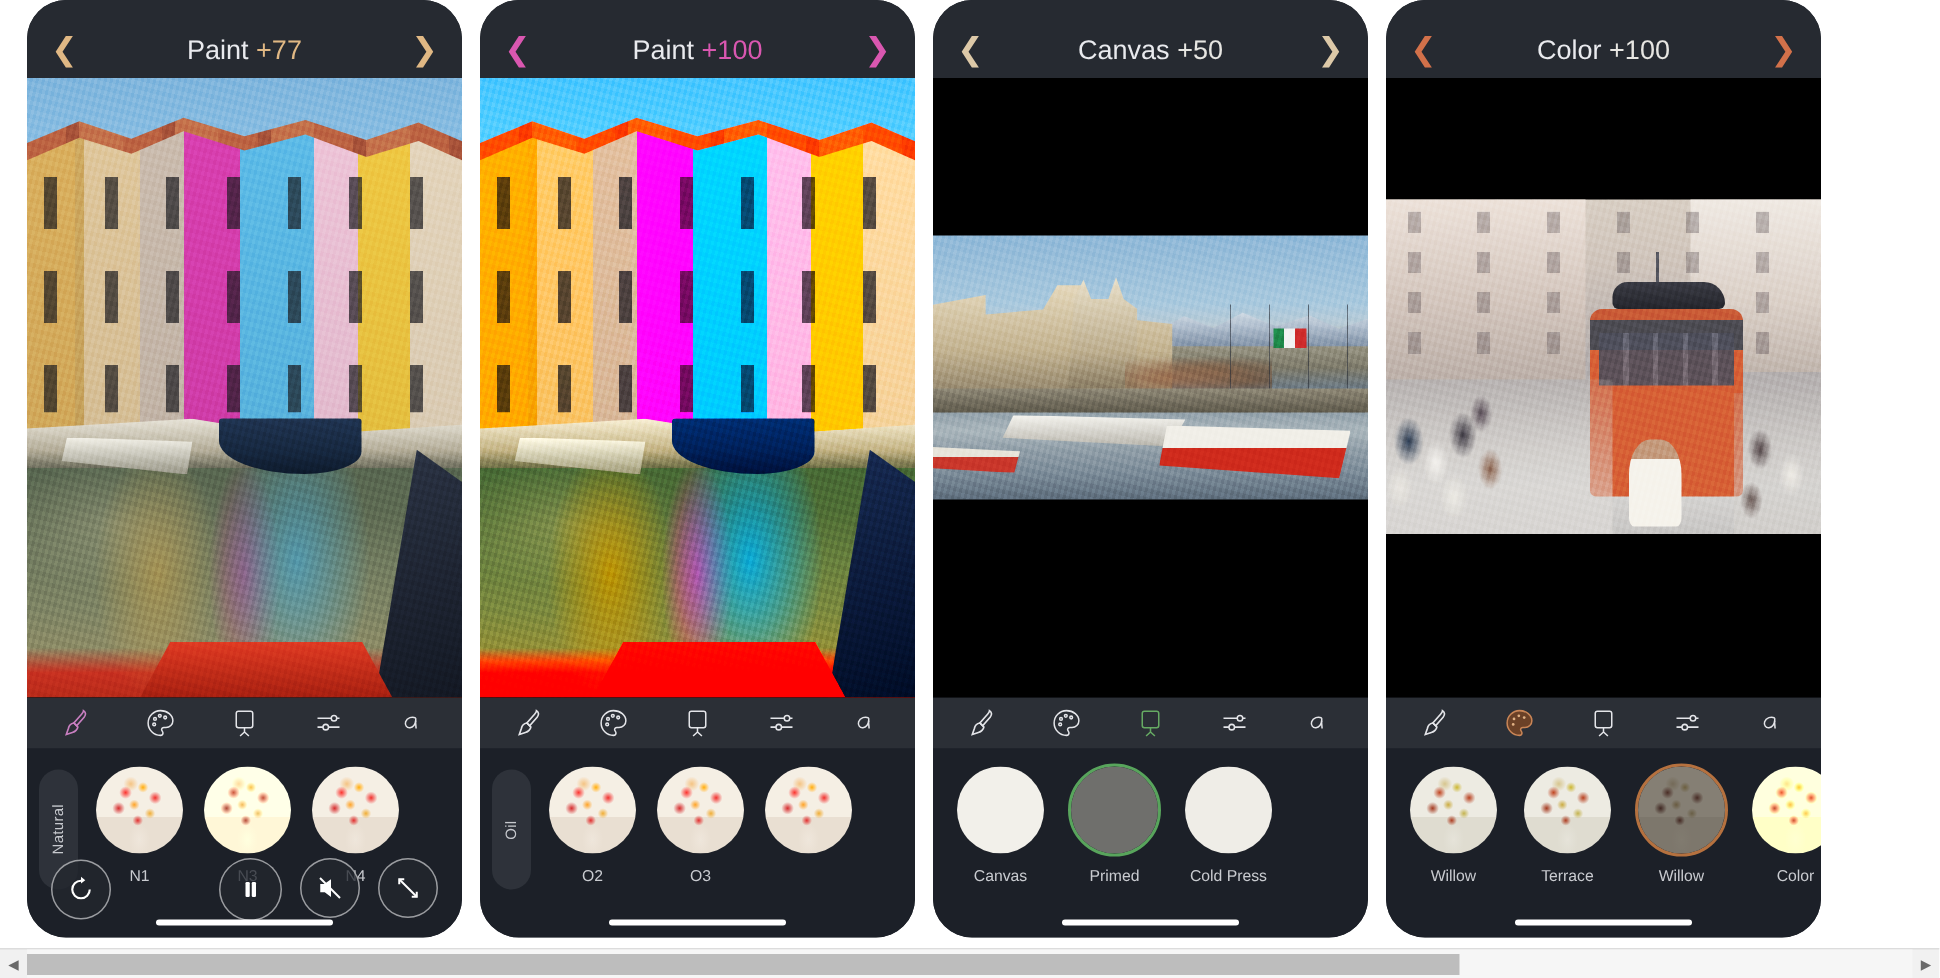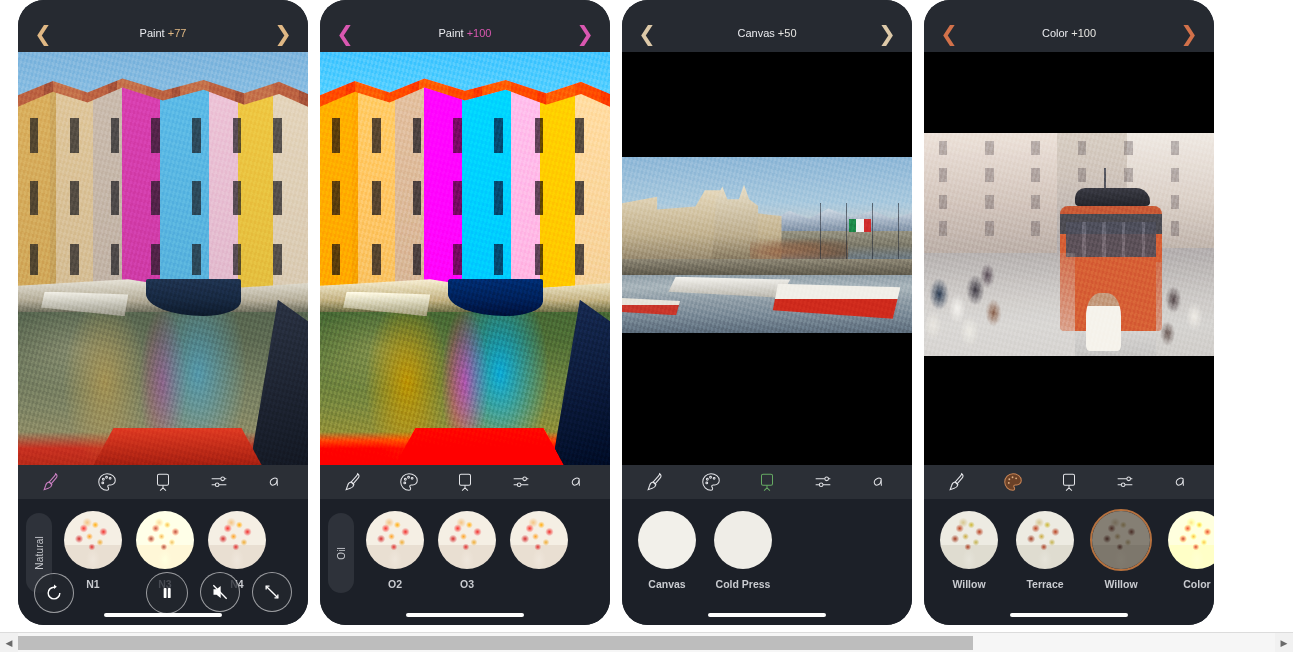--- a/index.html
+++ b/index.html
@@ -46,21 +46,21 @@
     font-size: 21px;
     line-height: 1;
     font-weight: 400;
     user-select: none;
     width: 22px; text-align: center;
     padding-top: 14px;
   }
   .nav-title {
     position: absolute; left: 0; right: 0;
     text-align: center;
-    font-size: 11px;
+    font-size: 18px;
     color: #e9eaee;
     padding-top: 14px;
     pointer-events: none;
   }
   .nav-title .amt { font-weight: 400; }
 
   
   .stage {
     flex: 1 1 auto;
     position: relative;
@@ -307,21 +307,20 @@
     writing-mode: vertical-rl;
     transform: rotate(180deg);
     font-size: 10px;
     color:#c7c9ce;
     letter-spacing:.2px;
   }
   .preset-row {
     display:flex; gap: 10px;
     padding-left: 44px;
     align-items:flex-start;
-    font-weight:bold;
   }
   .preset-row.nopad { padding-left: 14px; gap: 14px; }
   .preset { flex: 0 0 auto; text-align:center; width: 62px; }
   .thumb {
     width: 62px; height: 62px; border-radius: 50%;
     margin: 0 auto;
     border: 2px solid transparent;
     overflow: hidden;
     position: relative;
   }
@@ -664,20 +663,26 @@
 
       <div class="presets">
         <div class="preset-row nopad">
           <div class="preset">
             <div class="thumb">
                 <div class="swatch canvas"></div>
               </div>
             <div class="preset-label">Canvas</div>
           </div>
           <div class="preset">
+            <div class="thumb sel">
+                <div class="swatch primed"></div>
+              </div>
+            <div class="preset-label">Primed</div>
+          </div>
+          <div class="preset">
             <div class="thumb">
                 <div class="swatch coldpress"></div>
               </div>
             <div class="preset-label">Cold Press</div>
           </div>
 
         </div>
       </div>
       <div class="home-indicator"></div>
     </div>

